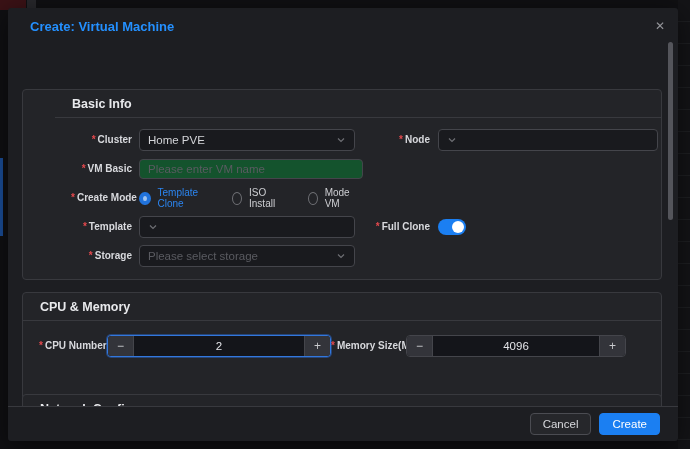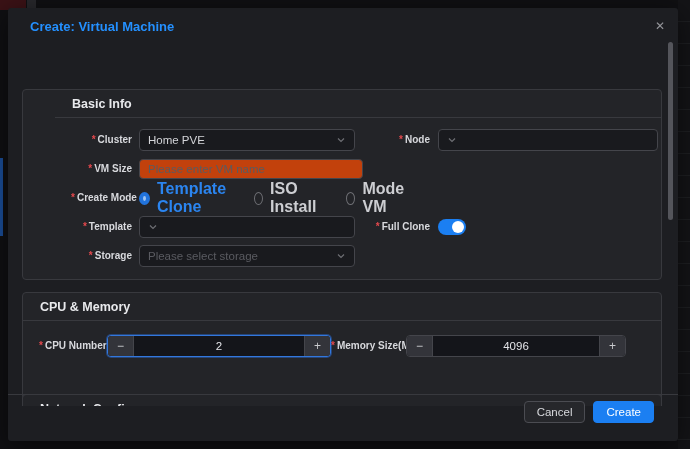--- a/index.html
+++ b/index.html
@@ -45,51 +45,51 @@
   .req { color:#e5484d; margin-right:2px; font-weight:700; }
   .lbl-flex { display:flex; justify-content:space-between; line-height:16px; padding-top:3px; }
   .lbl-lines { display:flex; flex-direction:row; align-items:flex-end; }
 
   .select { height:22px; background:#191a1e; border:1px solid #44454b; border-radius:4px;
             display:flex; align-items:center; padding:0 8px; cursor:pointer; }
   .select .val { flex:1; font-size:11.5px; color:#d4d5d9; overflow:hidden; white-space:nowrap; }
   .select .val.ph { color:#5a5b61; }
   .chev { flex:0 0 auto; opacity:.75; }
 
-  .text-input { width:224px; height:20px; margin-top:1px; background:#c2410c; border:1px solid #44454b;
+  .text-input { width:224px; height:20px; margin-top:1px; background:#14532d; border:1px solid #44454b;
                 border-radius:4px; padding:0 8px; font-size:11.5px; color:#d4d5d9; outline:none;
                 font-family:"Liberation Sans","DejaVu Sans",sans-serif; }
   .text-input::placeholder { color:#5a5b61; }
 
   .radio-group { display:flex; align-items:center; height:22px; gap:26px; }
   .radio-item { display:flex; align-items:center; gap:7px; cursor:pointer; }
   .radio-dot { width:13px; height:13px; border-radius:50%; border:1px solid #6d6e73; background:transparent; }
   .radio-item.checked .radio-dot { border:4px solid #2173dc; background:#9ec3f0; }
-  .radio-item .radio-text { font-size:16px; color:#cdced2;font-weight:bold; }
+  .radio-item .radio-text { font-size:10px; color:#cdced2; }
   .radio-item.checked .radio-text { color:#2b85f0; }
 
   .switch { width:28px; height:16px; border-radius:8px; background:#1b7ff2; position:relative;
             cursor:pointer; margin-top:3px; }
   .switch .knob { position:absolute; top:2px; right:2px; width:12px; height:12px; border-radius:50%;
                   background:#fff; }
 
   .stepper { display:flex; height:22px; border:1px solid #44454b; border-radius:4px;
              background:#14151a; overflow:hidden; }
   .stepper.focused { border-color:#3277dd; box-shadow:0 0 0 1px rgba(45,110,215,.45); }
   .step-btn { width:26px; flex:0 0 auto; background:#33343a; color:#c9cacd; font-size:12px;
               display:flex; align-items:center; justify-content:center; cursor:pointer; }
   .step-btn.minus { border-right:1px solid #44454b; }
   .step-btn.plus  { border-left:1px solid #44454b; }
   .step-input { flex:1; min-width:0; background:transparent; border:none; outline:none; text-align:center;
                 font-size:11.5px; color:#e3e4e8; font-family:"Liberation Sans","DejaVu Sans",sans-serif; }
   .w224 { width:224px; } .w220 { width:220px; }
 
-  .modal-footer { position:absolute; left:0; bottom:12px; width:670px; height:35px;
+  .modal-footer { position:absolute; left:0; bottom:0; width:670px; height:35px;
                   border-top:1px solid #38393e; display:flex; align-items:center;
-                  justify-content:flex-end; gap:8px; padding-right:24px; }
+                  justify-content:flex-end; gap:8px; padding-right:18px; }
   .btn { height:22px; padding:0 12px; border-radius:4px; font-size:11.5px; cursor:pointer;
          font-family:"Liberation Sans","DejaVu Sans",sans-serif; }
   .btn.ghost { background:#26272b; border:1px solid #4b4c52; color:#d8d9dd; }
   .btn.primary { background:#1b7ff2; border:1px solid #1b7ff2; color:#fff; }
 </style>
 </head>
 <body>
 
 <div id="stage">
   <div class="bg-red"></div>
@@ -117,21 +117,21 @@
             </div>
             <div class="lbl c3"><span class="req">*</span><span>Node</span></div>
             <div class="select">
               <svg class="chev" width="10" height="10" viewBox="0 0 10 10">
                   <path d="M2 3.5 L5 6.5 L8 3.5" fill="none" stroke="#8a8b90" stroke-width="1.2"></path>
                 </svg>
             </div>
           </div>
 
           <div class="frow">
-            <div class="lbl c1"><span class="req">*</span><span>VM Size</span></div>
+            <div class="lbl c1"><span class="req">*</span><span>VM Basic</span></div>
             <input class="text-input c2" placeholder="Please enter VM name" style="">
           </div>
 
           <div class="frow">
             <div class="lbl c1"><span class="req">*</span><span>Create Mode</span></div>
             <div class="radio-group c2">
               <div class="radio-item checked">
                 <span class="radio-dot"></span>
                 <span class="radio-text">Template Clone</span>
               </div>

